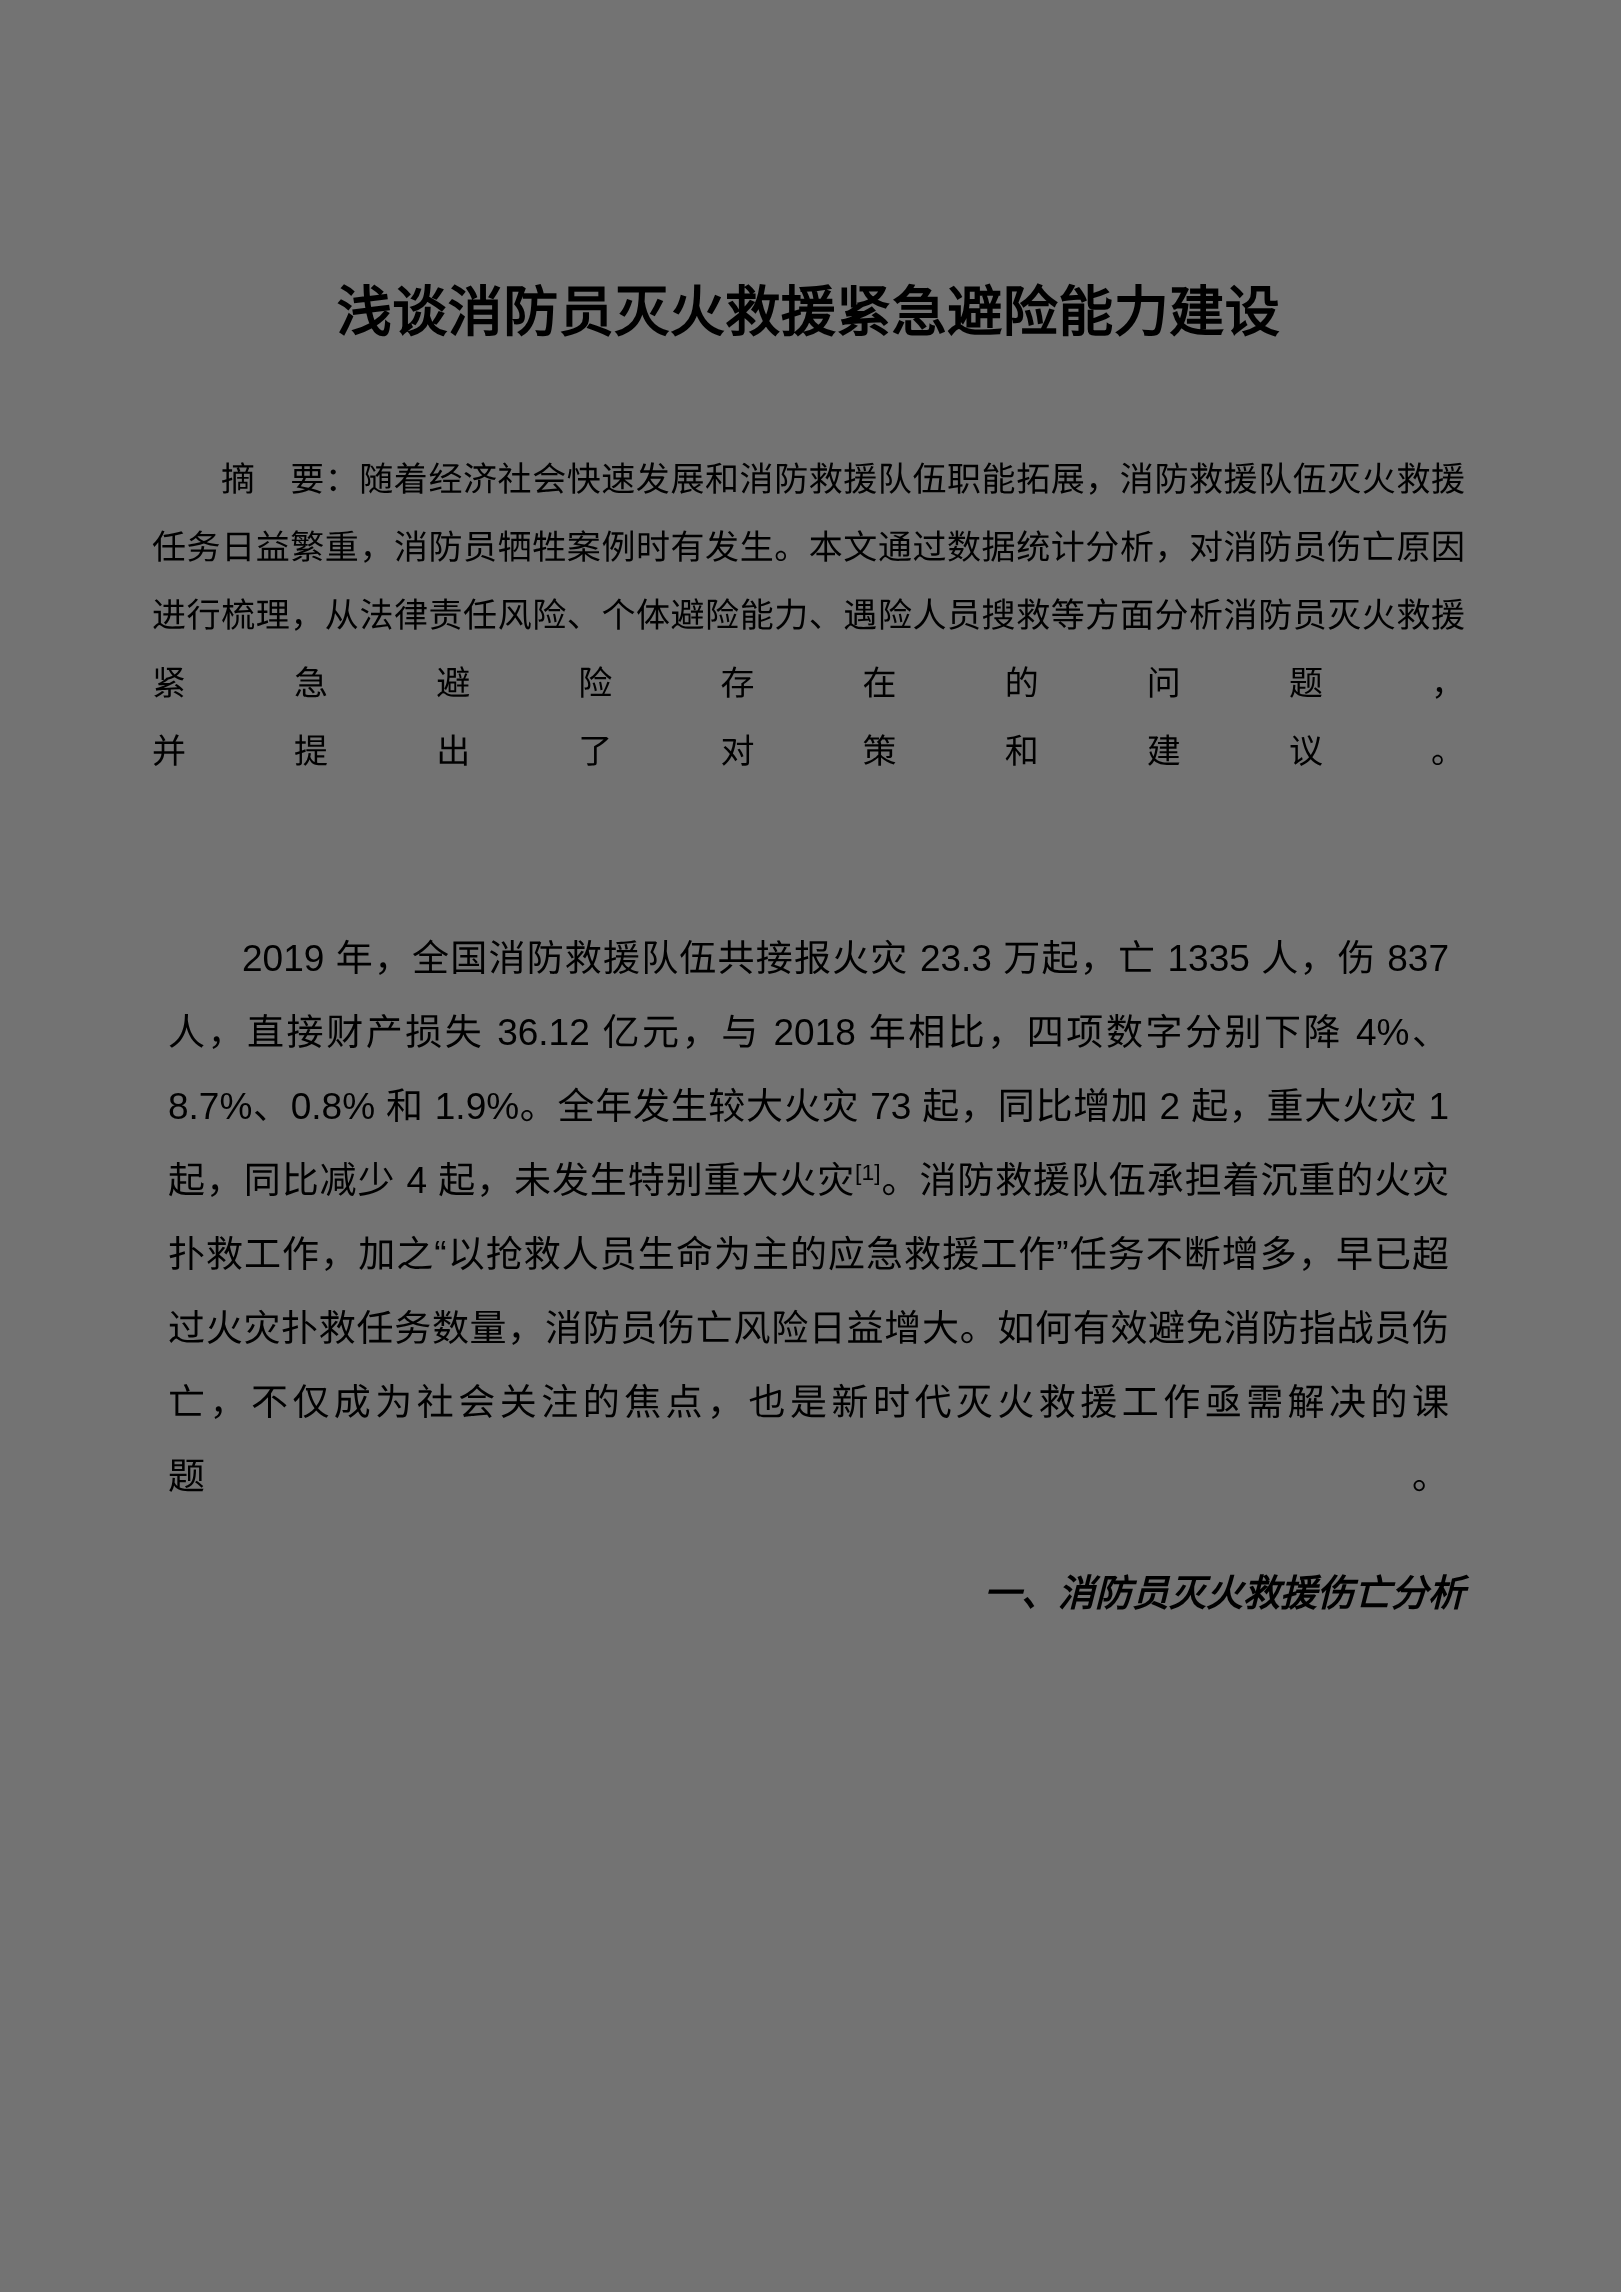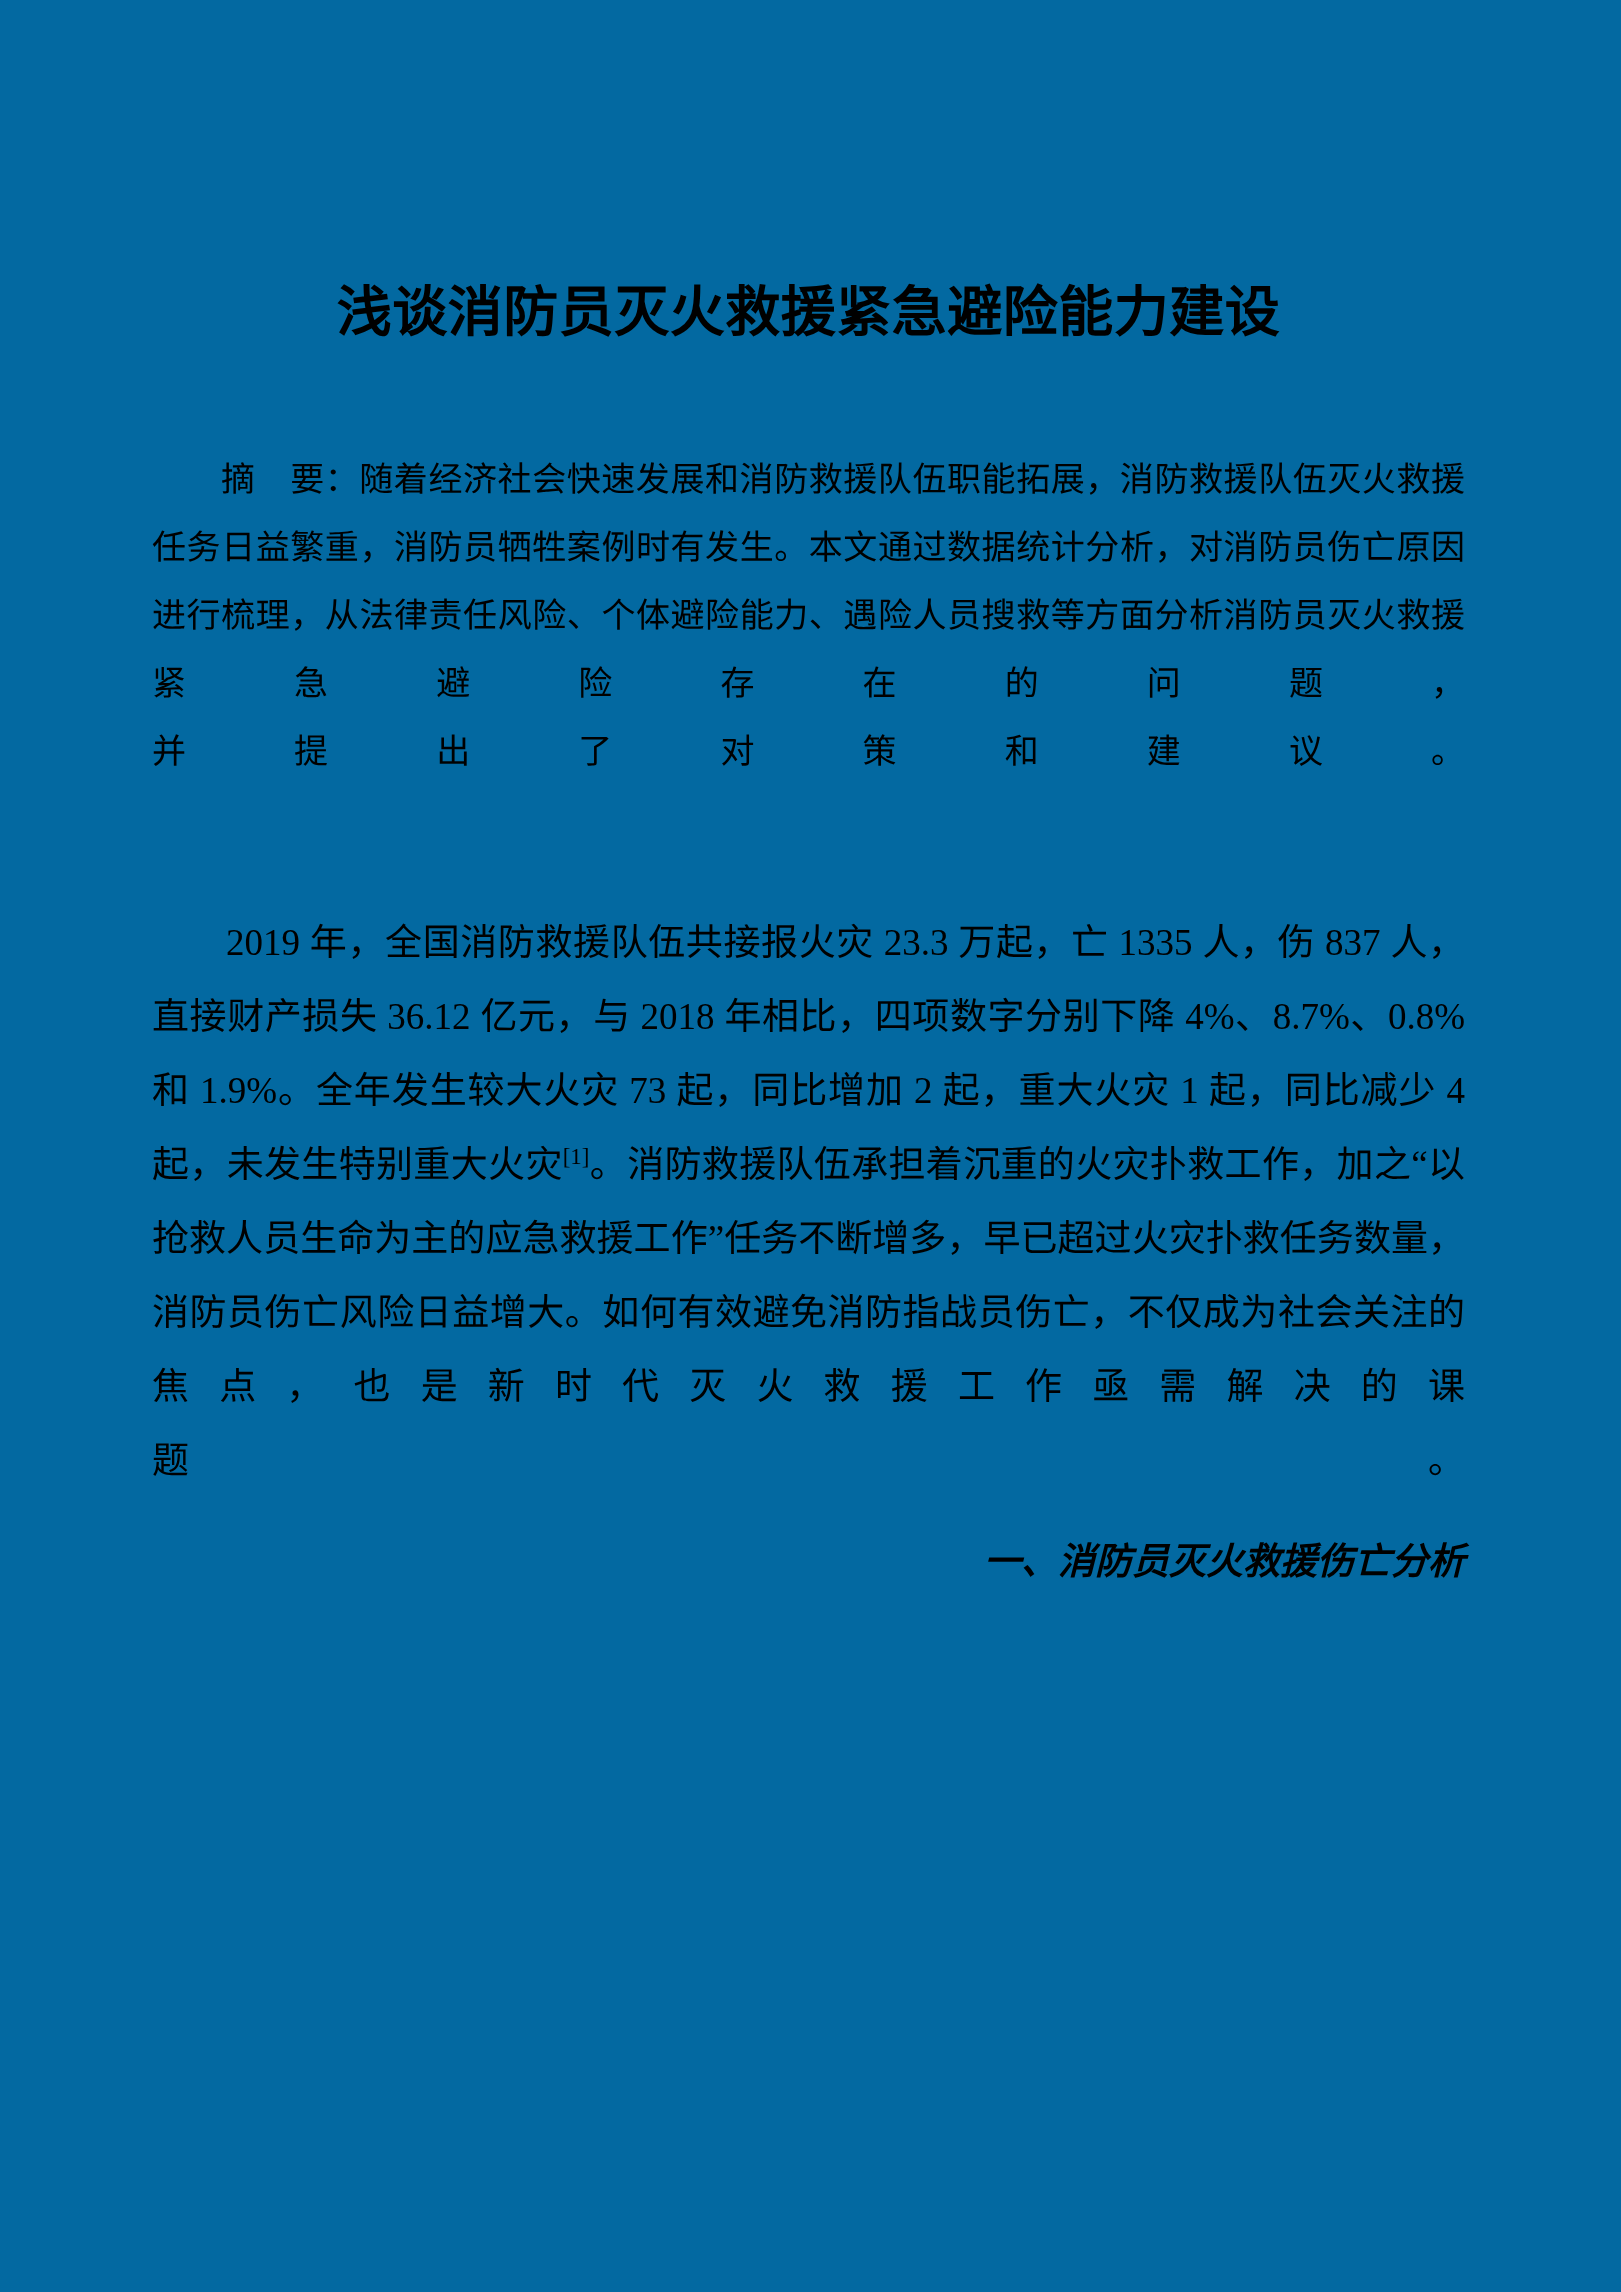--- a/index.html
+++ b/index.html
@@ -6,21 +6,21 @@
   html, body {
     margin: 0;
     padding: 0;
     background: #ffffff;
   }
 
   .page {
     position: relative;
     width: 1621px;
     height: 2293px;
-    background: #0369a1;
+    background: #737373;
     margin: 0 auto;
     overflow: hidden;
     box-sizing: border-box;
   }
 
   
   .content {
     position: absolute;
     left: 152px;
     top: 0;
@@ -70,29 +70,29 @@
     line-height: 68px;
     color: #000000;
     margin: 0;
     padding-top: 13.7px;
     text-indent: 69px;
     text-align: left;
   }
 
   
   .body-para {
-    font-family: Liberation Serif, serif;
+    font-family: Liberation Sans, sans-serif;
     font-weight: 400;
     font-size: 37px;
     line-height: 74px;
     color: #000000;
     text-align: justify;
     text-justify: inter-ideograph;
     text-align-last: justify;
-    margin: 0;
+    margin: 16px;
     text-indent: 74px;
     letter-spacing: 0px;
   }
 
   .body-para.first { padding-top: 121px; }
 
   .body-para .tail-line {
     display: block;
     text-align: left;
     text-indent: 0;

